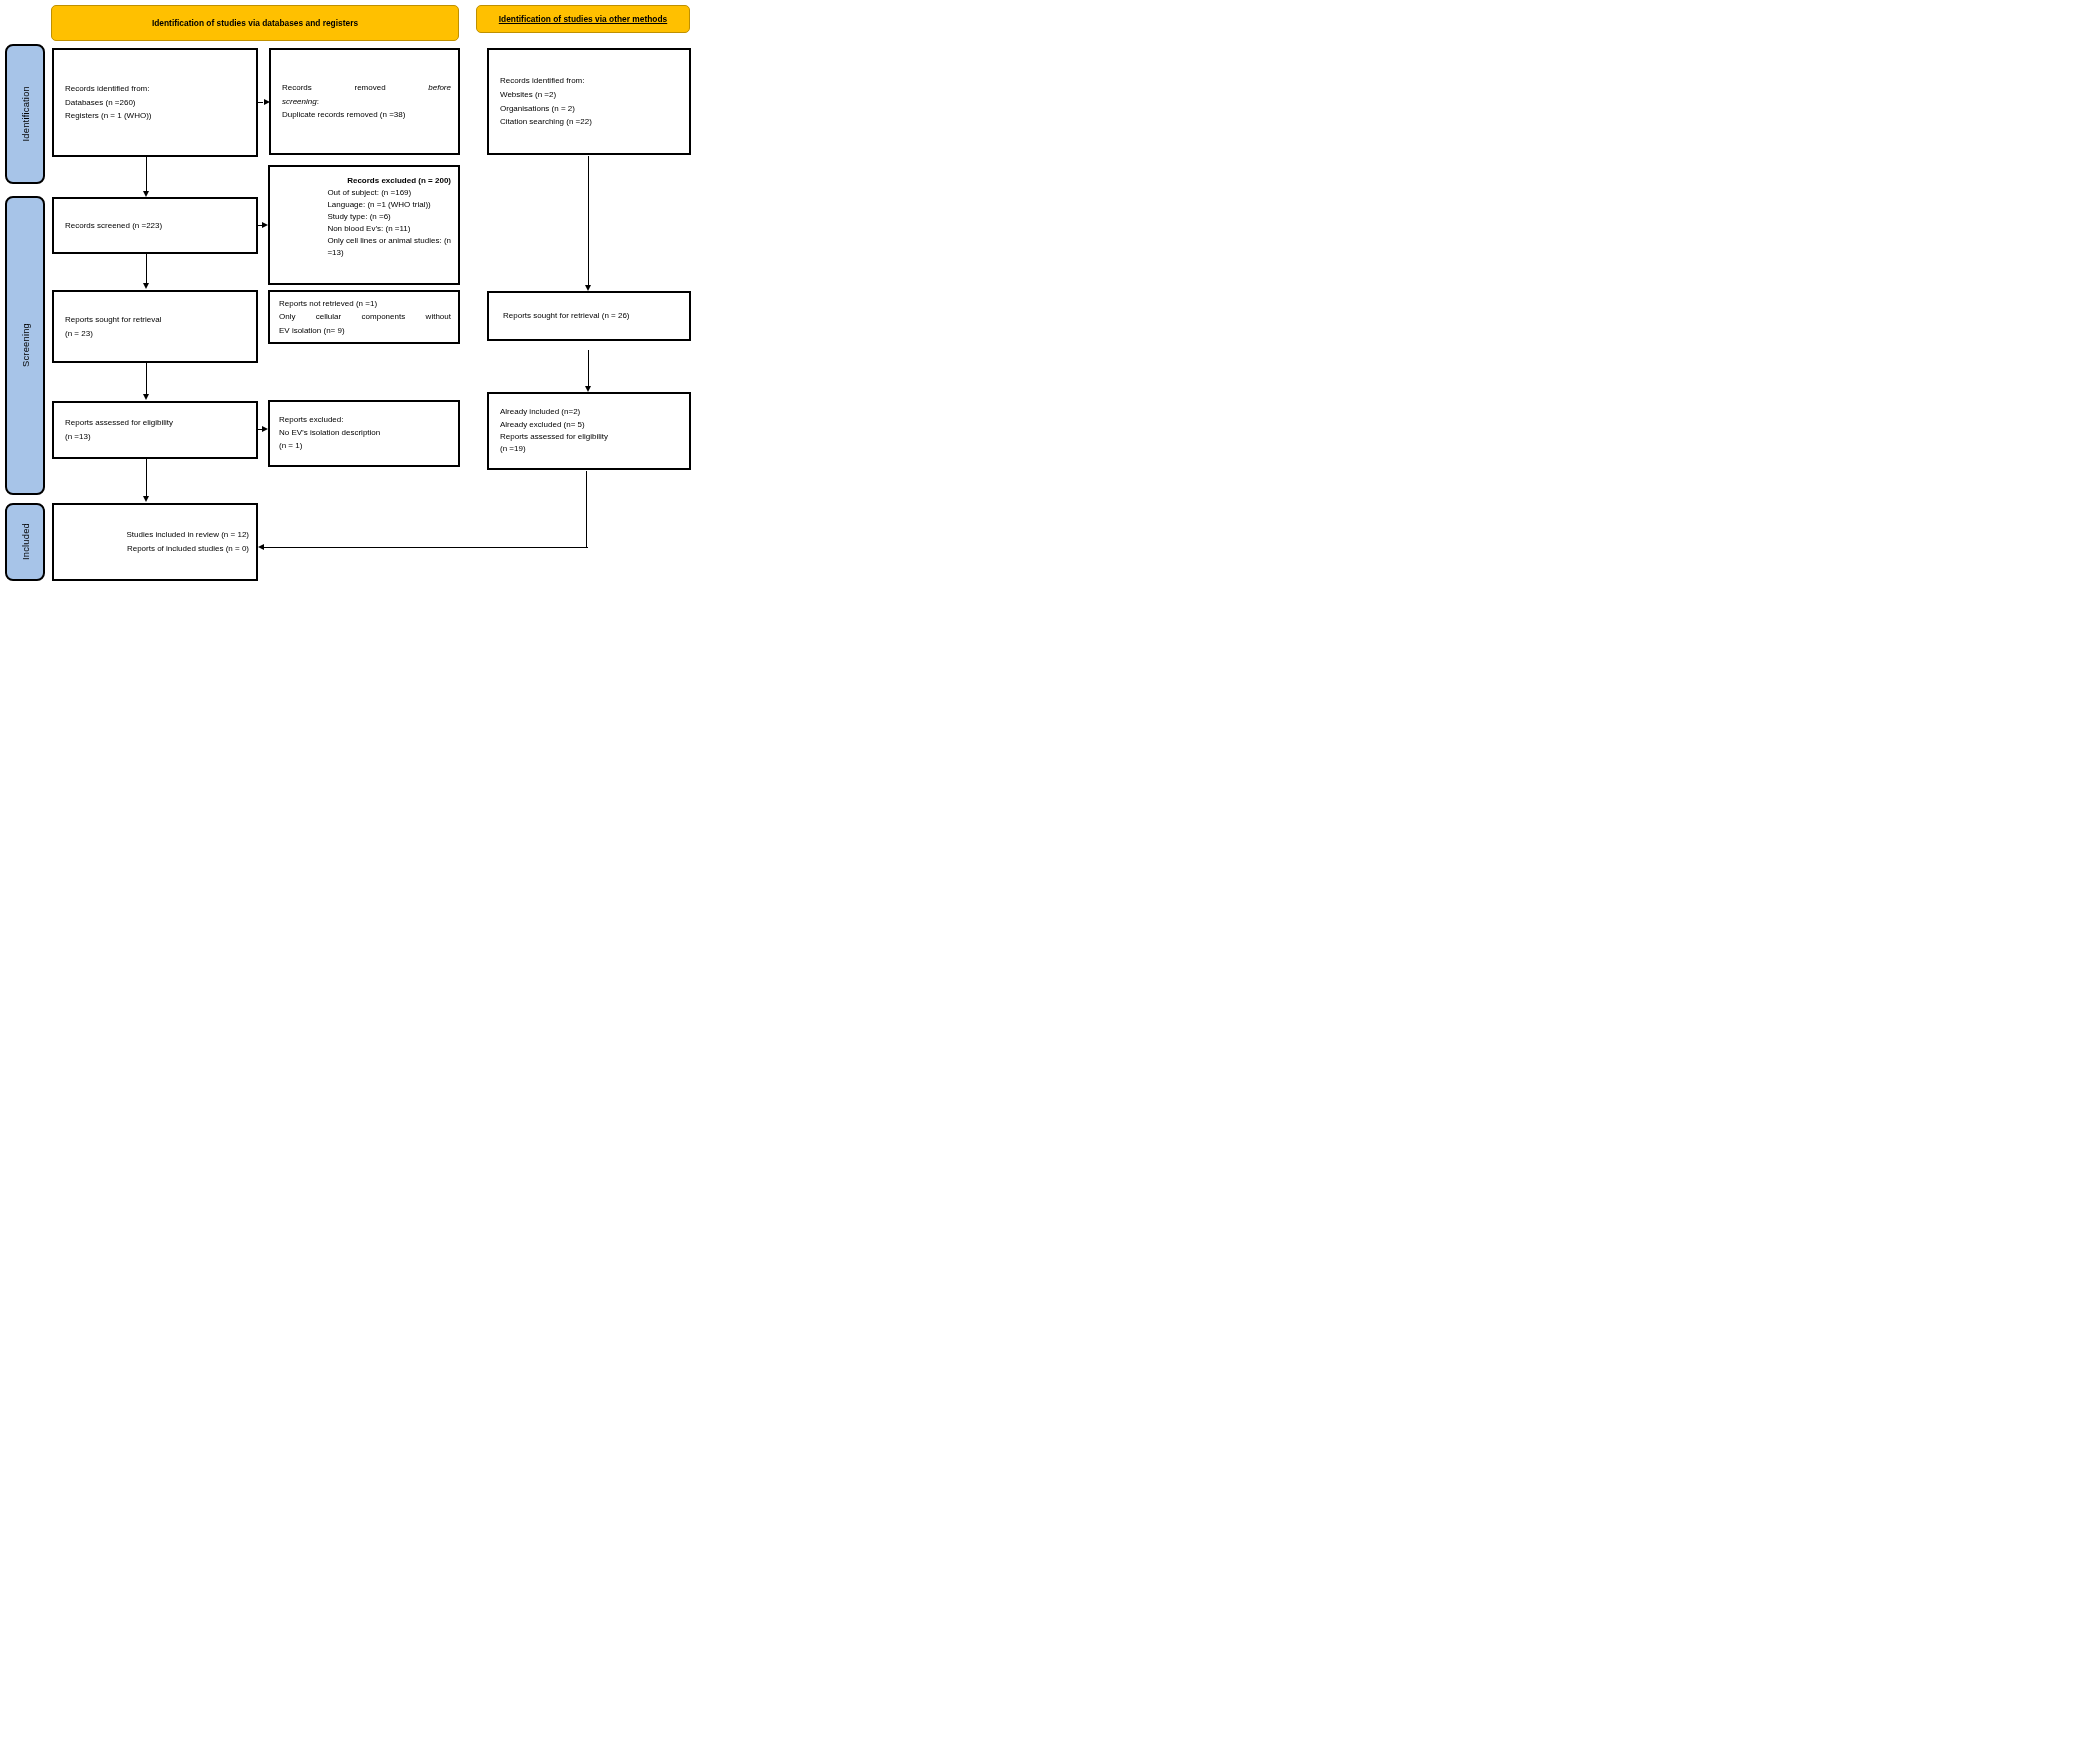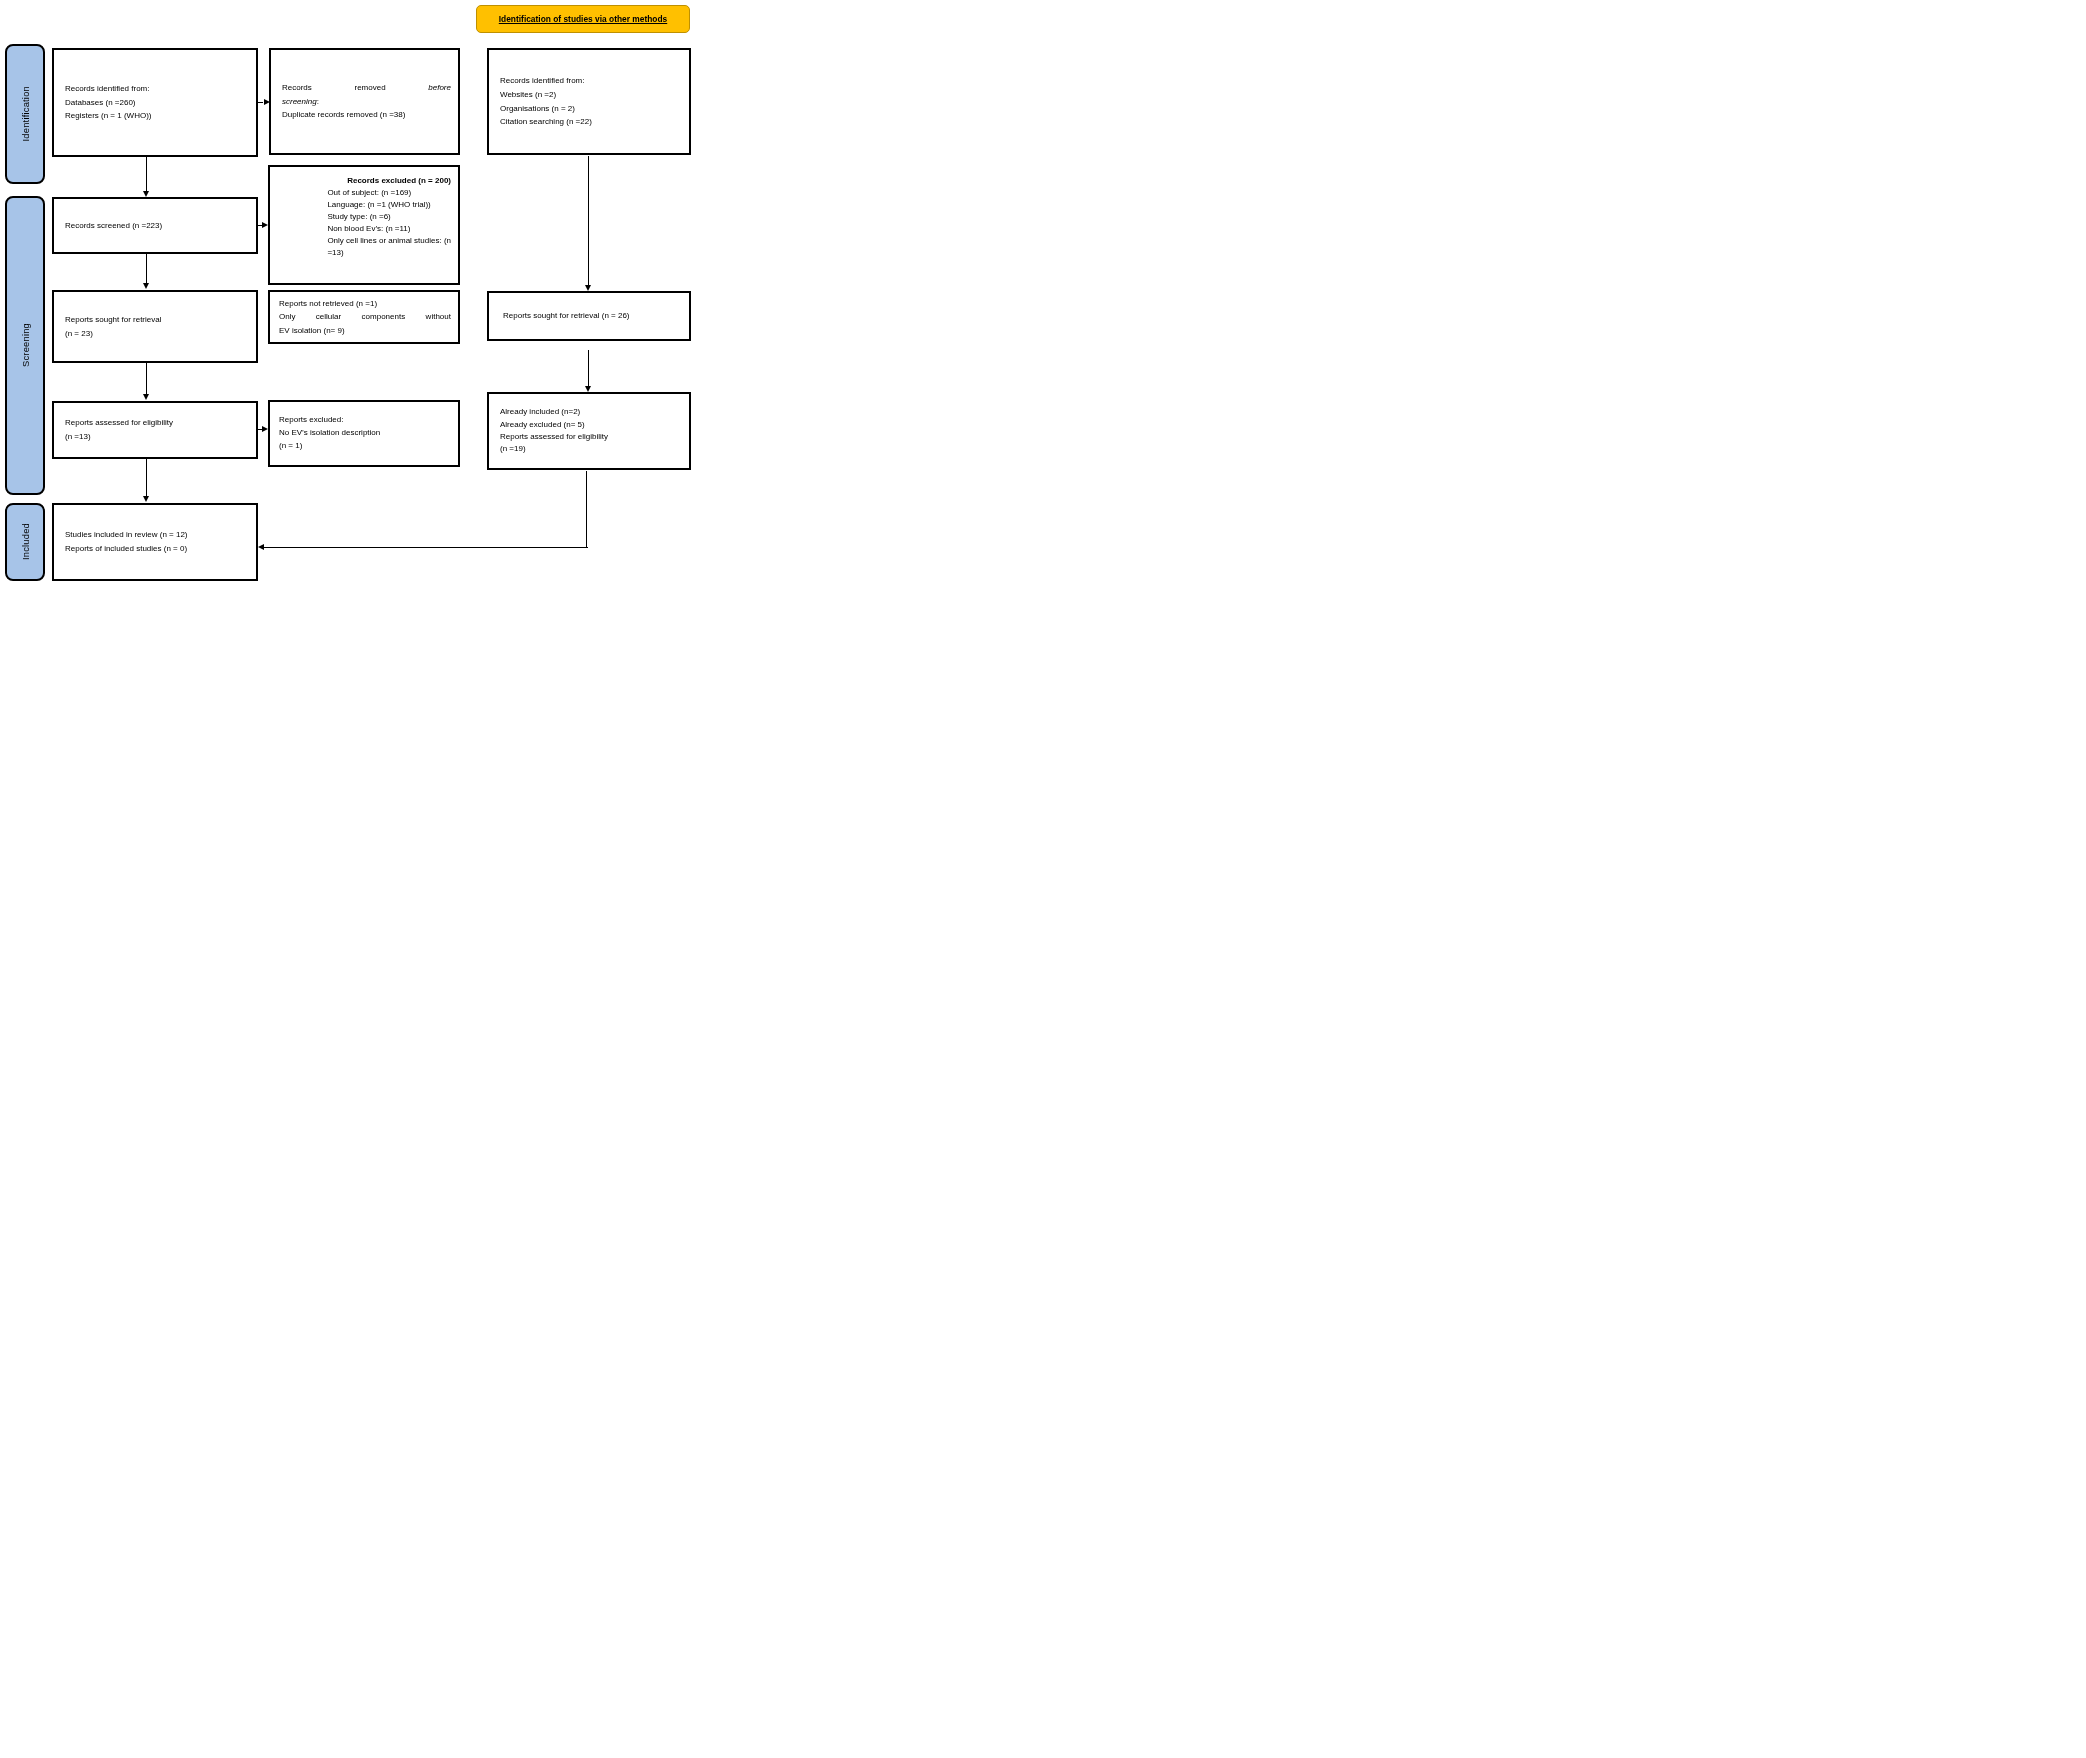--- a/index.html
+++ b/index.html
@@ -36,20 +36,23 @@
   .ahead { position:absolute; width:0; height:0; }
   .ah-down  { border-left:3.4px solid transparent; border-right:3.4px solid transparent; border-top:6.4px solid #000; }
   .ah-right { border-top:3.4px solid transparent; border-bottom:3.4px solid transparent; border-left:6px solid #000; }
   .ah-left  { border-top:3.4px solid transparent; border-bottom:3.4px solid transparent; border-right:6px solid #000; }
 </style>
 </head>
 <body>
 
 <div class="canvas">
 
+  <div class="hdr" style="left:51px; top:5.4px; width:408px; height:36px;">
+    <span>Identification of studies via databases and registers</span>
+  </div>
   <div class="hdr" style="left:476px; top:5.4px; width:214px; height:28px;text-decoration:underline;">
     <span>Identification of studies via other methods</span>
   </div>
 
   <div class="side" style="left:5.4px; top:44px; width:40px; height:140px;">
     <span>Identification</span>
   </div>
   <div class="side" style="left:5.4px; top:196px; width:40px; height:299px;">
     <span>Screening</span>
   </div>
@@ -129,21 +132,21 @@
       <div>(n = 1)</div>
     </div>
 
   <div class="bx tight" style="left:487px; top:392px; width:204px; height:78px;">
       <div>Already included (n=2)</div>
       <div>Already excluded (n= 5)</div>
       <div>Reports assessed for eligibility</div>
       <div>(n =19)</div>
     </div>
 
-  <div class="bx" style="left:52px; top:503px; width:206px; height:78px;">
+  <div class="bx" style="left:52px; top:503px; width:206px; height:78px;text-align:right;">
       <div>Studies included in review (n = 12)</div>
       <div>Reports of included studies (n = 0)</div>
     </div>
 
   <div class="vline" style="left:146px; top:157px; width:1px; height:34px;"></div>
   <div class="ahead ah-down" style="left:143px; top:191px;"></div>
 
   <div class="vline" style="left:146px; top:254px; width:1px; height:29px;"></div>
   <div class="ahead ah-down" style="left:143px; top:283px;"></div>
 

